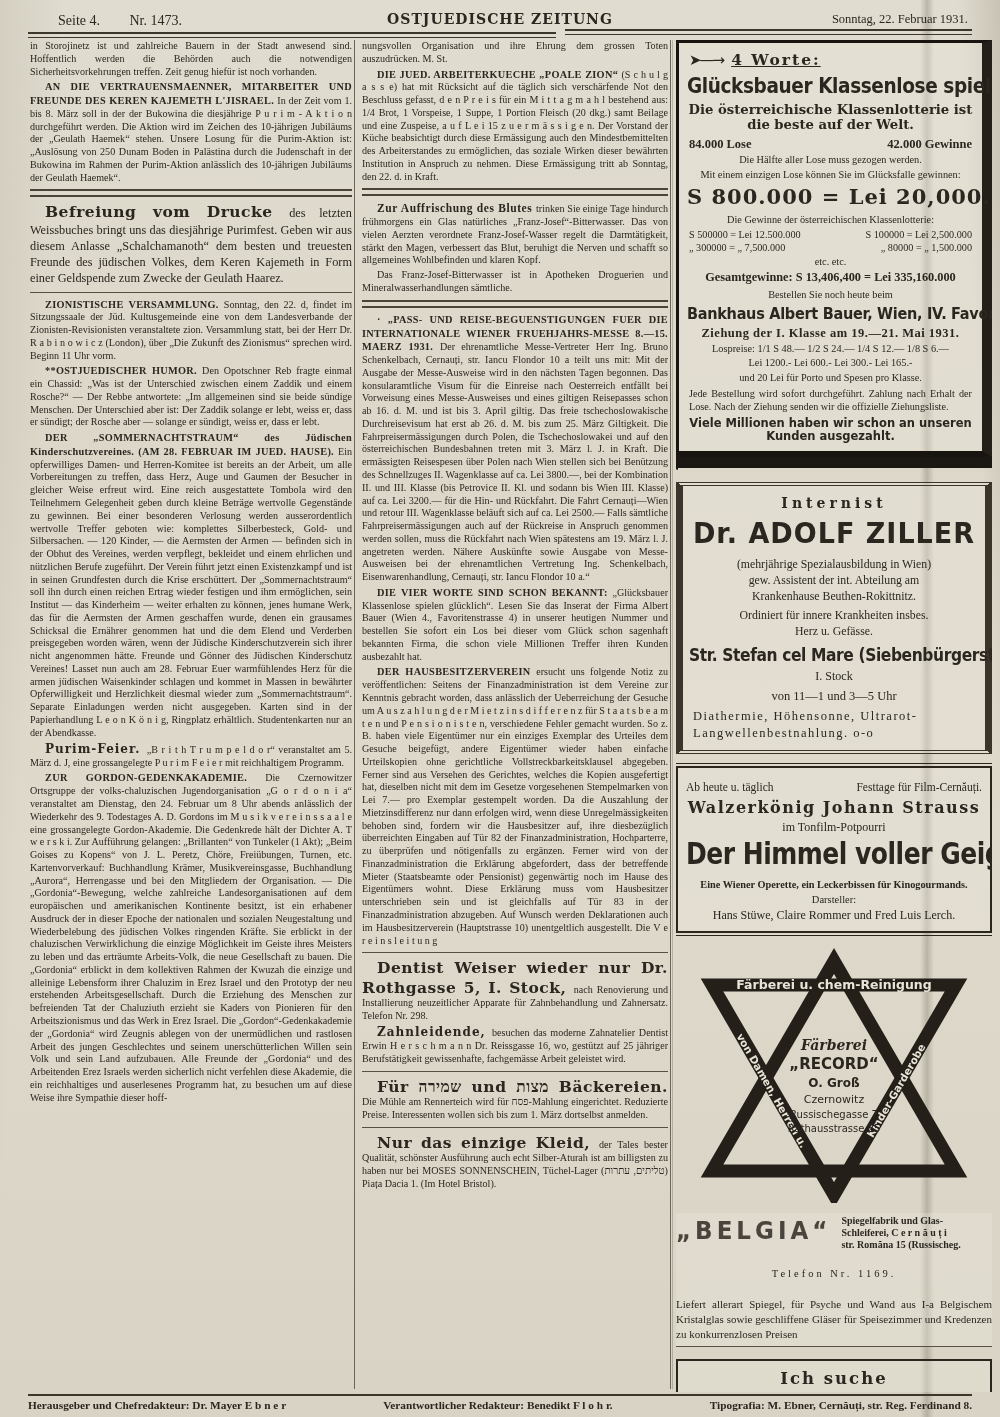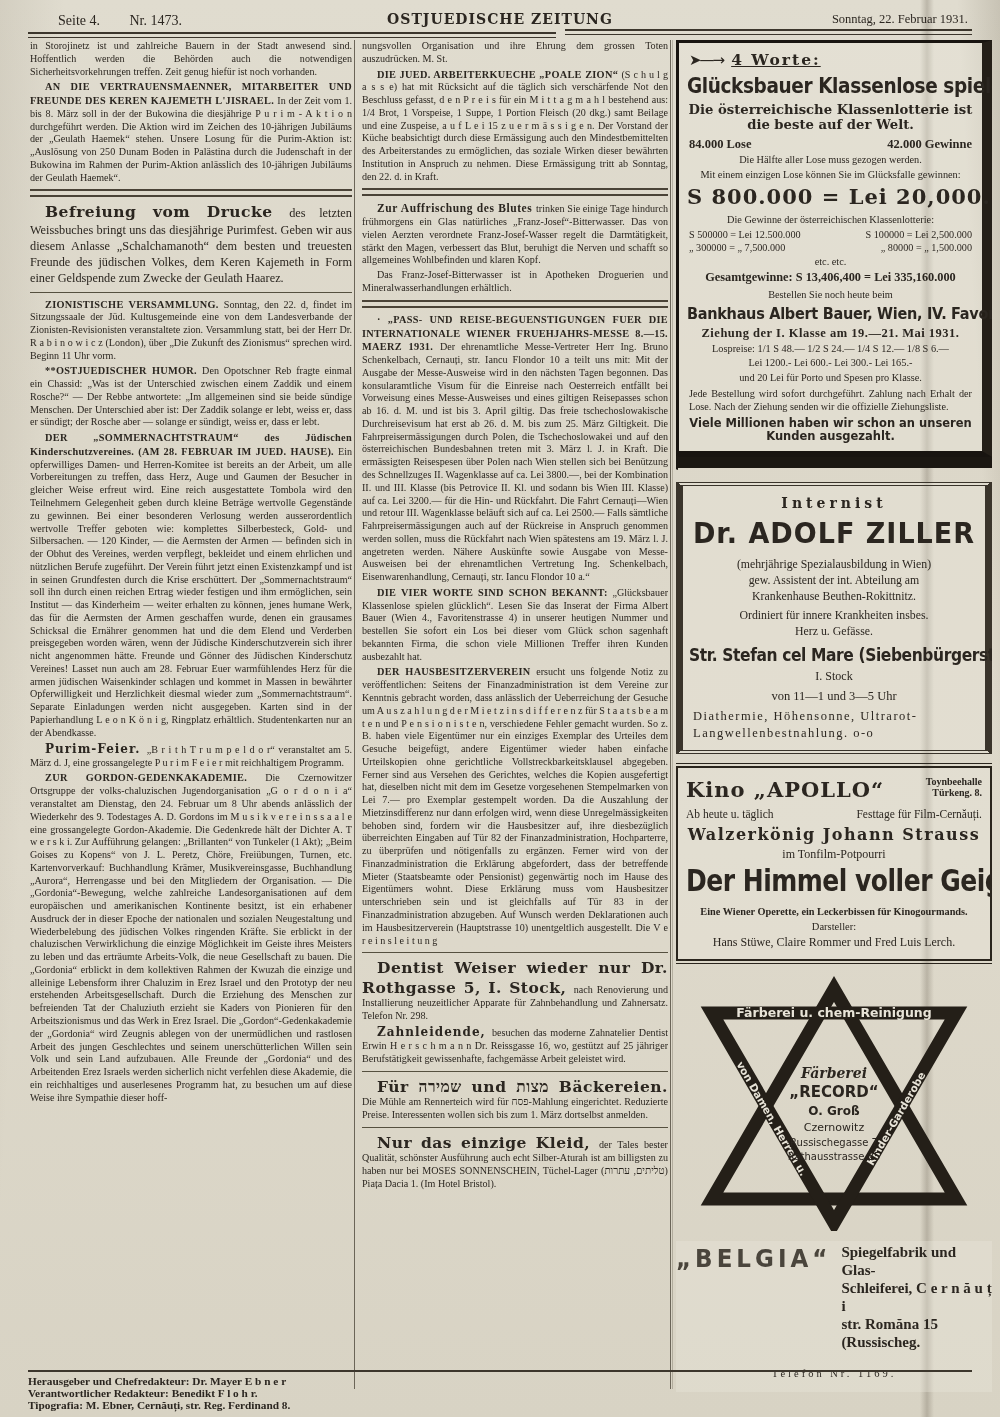--- a/index.html
+++ b/index.html
@@ -88,28 +88,28 @@
   .ap-film{font-family:"DejaVu Sans",sans-serif;font-weight:bold;font-size:25px;letter-spacing:-.5px;
     transform:scaleY(1.18);margin:4px 0 6px;white-space:nowrap;}
   .ap-sub{font-size:10.3px;font-weight:bold;}
   .ap-cast-label{font-size:10.5px;margin-top:2px;}
   .ap-cast{font-size:12px;margin-top:1px;}
   .starbox{position:relative;height:258px;margin-bottom:10px;}
   .belgia{padding:2px 0 4px;line-height:1.35;border-bottom:1px solid #55503f;}
   .bg-row{display:flex;align-items:flex-start;gap:10px;text-align:left;}
   .bg-name{font-family:"DejaVu Sans",sans-serif;font-weight:bold;font-size:23px;letter-spacing:4px;
     color:#4a453c;transform:scaleY(1.1);white-space:nowrap;}
-  .bg-right{font-size:15px;font-weight:bold;line-height:1.2;}
+  .bg-right{font-size:10px;font-weight:bold;line-height:1.2;}
   .bg-tel{font-size:10.5px;letter-spacing:3px;text-align:center;margin:16px 0;}
   .bg-body{font-size:11px;text-align:justify;}
   .suche{border:2px solid #2a251d;padding:6px 10px 8px;line-height:1.3;}
   .su-title{font-family:"DejaVu Serif",serif;font-weight:bold;font-size:16.5px;letter-spacing:2px;margin:1px 0 4px;}
   
   .pagefoot{position:absolute;left:28px;right:28px;bottom:6px;border-top:2px solid #3c362c;
-    padding-top:3px;display:flex;justify-content:space-between;font-size:11.3px;font-weight:bold;flex-direction:column;}
+    padding-top:3px;display:flex;justify-content:space-between;font-size:11.3px;font-weight:bold;}
   svg text{font-family:"DejaVu Sans",sans-serif;}
 </style>
 </head>
 <body>
 
 <div class="page">
   <div class="crease" style="left:920px"></div>
 
   <div class="masthead">
     <div class="mh-left">
@@ -132,21 +132,21 @@
       <p class="article"><b class="h caps">**OSTJUEDISCHER HUMOR. </b><span>Den Opotschner Reb fragte einmal ein Chassid: „Was ist der Unterschied zwischen einem Zaddik und einem Rosche?“ — Der Rebbe antwortete: „Im allgemeinen sind sie beide sündige Menschen. Der Unterschied aber ist: Der Zaddik solange er lebt, weiss er, dass er sündigt; der Rosche aber — solange er sündigt, weiss er, dass er lebt.</span></p>
       <p class="article"><b class="h caps">DER „SOMMERNACHTSTRAUM“ des Jüdischen Kinderschutzvereines. (AM 28. FEBRUAR IM JUED. HAUSE). </b><span>Ein opferwilliges Damen- und Herren-Komitee ist bereits an der Arbeit, um alle Vorbereitungen zu treffen, dass Herz, Auge und Gaumen der Besucher in gleicher Weise erfreut wird. Eine reich ausgestattete Tombola wird den Teilnehmern Gelegenheit geben durch kleine Beträge wertvolle Gegenstände zu gewinnen. Bei einer besonderen Verlosung werden ausserordentlich wertvolle Treffer geboten wie: komplettes Silberbesteck, Gold- und Silbersachen. — 120 Kinder, — die Aermsten der Armen — befinden sich in der Obhut des Vereines, werden verpflegt, bekleidet und einem ehrlichen und nützlichen Berufe zugeführt. Der Verein führt jetzt einen Existenzkampf und ist in seinen Grundfesten durch die Krise erschüttert. Der „Sommernachtstraum“ soll ihn durch einen reichen Ertrag wieder festigen und ihm ermöglichen, sein Institut — das Kinderheim — weiter erhalten zu können, jenes humane Werk, das für die Aermsten der Armen geschaffen wurde, denen ein grausames Schicksal die Ernährer genommen hat und die dem Elend und Verderben preisgegeben worden wären, wenn der Jüdische Kinderschutzverein sich ihrer nicht angenommen hätte. Freunde und Gönner des Jüdischen Kinderschutz Vereines! Lasset nun auch am 28. Februar Euer warmfühlendes Herz für die armen jüdischen Waisenkinder schlagen und kommet in Massen in bewährter Opferwilligkeit und Herzlichkeit diesmal wieder zum „Sommernachtstraum“. Separate Einladungen werden nicht ausgegeben. Karten sind in der Papierhandlung L e o n  K ö n i g, Ringplatz erhältlich. Studentenkarten nur an der Abendkasse.</span></p>
       <p class="article"><b class="h display-sm">Purim-Feier. </b><span>„B r i t h  T r u m p e l d o r“ veranstaltet am 5. März d. J, eine grossangelegte P u r i m  F e i e r  mit reichhaltigem Programm.</span></p>
       <p class="article"><b class="h caps">ZUR GORDON-GEDENKAKADEMIE. </b><span>Die Czernowitzer Ortsgruppe der volks-chaluzischen Jugendorganisation „G o r d o n i a“ veranstaltet am Dienstag, den 24. Februar um 8 Uhr abends anlässlich der Wiederkehr des 9. Todestages A. D. Gordons im M u s i k v e r e i n s s a a l e  eine grossangelegte Gordon-Akademie. Die Gedenkrede hält der Dichter A. T w e r s k i.  Zur Aufführung gelangen: „Brillanten“ von Tunkeler (1 Akt); „Beim Goises zu Kopens“ von J. L. Peretz, Chöre, Freiübungen, Turnen, etc. Kartenvorverkauf: Buchhandlung Krämer, Musikvereinsgasse, Buchhandlung „Aurora“, Herrengasse und bei den Mitgliedern der Organisation. — Die „Gordonia“-Bewegung, welche zahlreiche Landesorganisationen auf dem europäischen und amerikanischen Kontinente besitzt, ist ein erhabener Ausdruck der in dieser Epoche der nationalen und sozialen Neugestaltung und Wiederbelebung des jüdischen Volkes ringenden Kräfte. Sie erblickt in der chaluzischen Verwirklichung die einzige Möglichkeit im Geiste ihres Meisters zu leben und das erträumte Arbeits-Volk, die neue Gesellschaft zu bauen. Die „Gordonia“ erblickt in dem kollektiven Rahmen der Kwuzah die einzige und alleinige Lebensform ihrer Chaluzim in Erez Israel und den Prototyp der neu erstehenden Arbeitsgesellschaft. Durch die Erziehung des Menschen zur befreienden Tat der Chaluziuth erzieht sie Kaders von Pionieren für den Arbeitszionismus und das Werk in Erez Israel. Die „Gordon“-Gedenkakademie der „Gordonia“ wird Zeugnis ablegen von der unermüdlichen und rastlosen Arbeit des jungen Geschlechtes und seinem unerschütterlichen Willen sein Volk und sein Land aufzubauen. Alle Freunde der „Gordonia“ und des Arbeitenden Erez Israels werden sicherlich nicht verfehlen diese Akademie, die ein reichhaltiges und auserlesenes Programm hat, zu besuchen um auf diese Weise ihre Sympathie dieser hoff-</span></p>
     </section>
   <section class="col col-mid" id="col-mid">
       <p class="article noindent"><span>nungsvollen Organisation und ihre Ehrung dem grossen Toten auszudrücken.                                            M. St.</span></p>
       <p class="article"><b class="h caps">DIE JUED. ARBEITERKUECHE „POALE ZION“ </b><span>(S c h u l g a s s e) hat mit Rücksicht auf die täglich sich verschärfende Not den Beschluss gefasst, d e n  P r e i s  für ein M i t t a g m a h l bestehend aus: 1/4 Brot, 1 Vorspeise, 1 Suppe, 1 Portion Fleisch (20 dkg.) samt Beilage und eine Zuspeise, a u f  L e i  15  z u  e r m ä s s i g e n. Der Vorstand der Küche beabsichtigt durch diese Ermässigung auch den Mindestbemittelten des Arbeiterstandes zu ermöglichen, das soziale Wirken dieser bewährten Institution in Anspruch zu nehmen. Diese Ermässigung tritt ab Sonntag, den 22. d. in Kraft.</span></p>
       <div class="rule thick"></div>
       <p class="article"><b class="h run-bold">Zur Auffrischung des Blutes </b><span>trinken Sie einige Tage hindurch frühmorgens ein Glas natürliches „Franz-Josef“-Bitterwasser. Das von vielen Aerzten verordnete Franz-Josef-Wasser regelt die Darmtätigkeit, stärkt den Magen, verbessert das Blut, beruhigt die Nerven und schafft so allgemeines Wohlbefinden und klaren Kopf.</span></p>
-      <p class="article"><span>Das Franz-Josef-Bitterwasser ist in Apotheken Droguerien und Mineralwasserhandlungen erhältlich.</span></p>
+      <p class="article"><span>Das Franz-Josef-Bitterwasser ist in Apotheken Droguerien und Mineralwasserhandlungen sämtliche.</span></p>
       <div class="rule thick"></div>
       <p class="article"><b class="h caps">· „PASS- UND REISE-BEGUENSTIGUNGEN FUER DIE INTERNATIONALE WIENER FRUEHJAHRS-MESSE 8.—15. MAERZ 1931. </b><span>Der ehrenamtliche Messe-Vertreter Herr Ing. Bruno Schenkelbach, Cernauți, str. Iancu Flondor 10 a teilt uns mit: Mit der Ausgabe der Messe-Ausweise wird in den nächsten Tagen begonnen. Das konsularamtliche Visum für die Einreise nach Oesterreich entfällt bei Vorweisung eines Messe-Ausweises und eines giltigen Reisepasses schon ab 16. d. M. und ist bis 3. April giltig. Das freie tschechoslowakische Durchreisevisum hat erst ab 26. d. M. bis zum 25. März Giltigkeit. Die Fahrpreisermässigungen durch Polen, die Tschechoslowakei und auf den österreichischen Bundesbahnen treten mit 3. März l. J. in Kraft. Die ermässigten Reisespesen über Polen nach Wien stellen sich bei Benützung des Schnellzuges II. Wagenklasse auf ca. Lei 3800.—, bei der Kombination II. und III. Klasse (bis Petrovice II. Kl. und sodann bis Wien III. Klasse) auf ca. Lei 3200.— für die Hin- und Rückfahrt. Die Fahrt Cernauți—Wien und retour III. Wagenklasse beläuft sich auf ca. Lei 2500.— Falls sämtliche Fahrpreisermässigungen auch auf der Rückreise in Anspruch genommen werden sollen, muss die Rückfahrt nach Wien spätestens am 19. März l. J. angetreten werden. Nähere Auskünfte sowie Ausgabe von Messe-Ausweisen bei der ehrenamtlichen Vertretung Ing. Schenkelbach, Eisenwarenhandlung, Cernauți, str. Iancu Flondor 10 a.“</span></p>
       <p class="article"><b class="h caps">DIE VIER WORTE SIND SCHON BEKANNT: </b><span>„Glücksbauer Klassenlose spielen glücklich“. Lesen Sie das Inserat der Firma Albert Bauer (Wien 4., Favoritenstrasse 4) in unserer heutigen Nummer und bestellen Sie sofort ein Los bei dieser vom Glück schon sagenhaft bekannten Firma, die schon viele Millionen Treffer ihren Kunden ausbezahlt hat.</span></p>
       <p class="article"><b class="h caps">DER HAUSBESITZERVEREIN </b><span>ersucht uns folgende Notiz zu veröffentlichen: Seitens der Finanzadministration ist dem Vereine zur Kenntnis gebracht worden, dass anlässlich der Ueberreichung der Gesuche um A u s z a h l u n g  d e r  M i e t z i n s d i f f e r e n z  für S t a a t s b e a m t e n  und P e n s i o n i s t e n, verschiedene Fehler gemacht wurden. So z. B. haben viele Eigentümer nur ein einziges Exemplar des Urteiles dem Gesuche beigefügt, andere Eigentümer wieder haben einfache Urteilskopien ohne gerichtliche Vollstreckbarkeitsklausel abgegeben. Ferner sind aus Versehen des Gerichtes, welches die Kopien ausgefertigt hat, dieselben nicht mit dem im Gesetze vorgesehenen Stempelmarken von Lei 7.— pro Exemplar gestempelt worden. Da die Auszahlung der Mietzinsdifferenz nur dann erfolgen wird, wenn diese Unregelmässigkeiten behoben sind, fordern wir die Hausbesitzer auf, ihre diesbezüglich überreichten Eingaben auf Tür 82 der Finanzadministration, Hochparterre, zu überprüfen und nötigenfalls zu ergänzen. Ferner wird von der Finanzadministration die Erklärung abgefordert, dass der betreffende Mieter (Staatsbeamte oder Pensionist) gegenwärtig noch im Hause des Eigentümers wohnt. Diese Erklärung muss vom Hausbesitzer unterschrieben sein und ist gleichfalls auf Tür 83 in der Finanzadministration abzugeben. Auf Wunsch werden Deklarationen auch im Hausbesitzerverein (Hauptstrasse 10) unentgeltlich ausgestellt.            Die V e r e i n s l e i t u n g</span></p>
       <div class="rule thin"></div>
       <p class="article"><b class="h display">Dentist Weiser wieder nur Dr. Rothgasse 5, I. Stock, </b><span>nach Renovierung und Installierung neuzeitlicher Apparate für Zahnbehandlung und Zahnersatz. Telefon Nr. 298.</span></p>
       <p class="article"><b class="h display-sm">Zahnleidende, </b><span>besuchen das moderne Zahnatelier Dentist Erwin H e r s c h m a n n  Dr. Reissgasse 16, wo, gestützt auf 25 jähriger Berufstätigkeit gewissenhafte, fachgemässe Arbeit geleistet wird.</span></p>
       <div class="rule thin"></div>
       <p class="article"><b class="h display">Für שמירה und מצות Bäckereien. </b><span>Die Mühle am Rennerteich wird für פסח-Mahlung eingerichtet. Reduzierte Preise. Interessenten wollen sich bis zum 1. März dortselbst anmelden.</span></p>
       <div class="rule thin"></div>
@@ -202,27 +202,20 @@
       <div class="zi-line" style="margin-top:3px">Ordiniert für innere Krankheiten insbes.</div>
       <div class="zi-line">Herz u. Gefässe.</div>
       <div class="zi-addr">Str. Stefan cel Mare (Siebenbürgerstr.) 3,</div>
       <div class="zi-stock">I. Stock</div>
       <div class="zi-hours">von 11—1 und 3—5 Uhr</div>
       <div class="zi-therapy">Diathermie, Höhensonne, Ultrarot-</div>
       <div class="zi-therapy">Langwellenbestnahlung.          o-o</div>
     </div>
 
     <div class="ad apollo">
-      <div class="ap-row1">
-        <span class="ap-title">Kino „APOLLO“</span>
-        <span class="ap-venue">
-          <span>Toynbeehalle</span><br>
-          <span>Türkeng. 8.</span>
-        </span>
-      </div>
       <div class="ap-row2">
         <span>Ab heute u. täglich</span>
         <span>Festtage für Film-Cernăuți.</span>
       </div>
       <div class="ap-strauss">Walzerkönig Johann Strauss</div>
       <div class="ap-pot">im Tonfilm-Potpourri</div>
       <div class="ap-film">Der Himmel voller Geigen</div>
       <div class="ap-sub">Eine Wiener Operette, ein Leckerbissen für Kinogourmands.</div>
       <div class="ap-cast-label">Darsteller:</div>
       <div class="ap-cast">Hans Stüwe, Claire Rommer und Fred Luis Lerch.</div>

